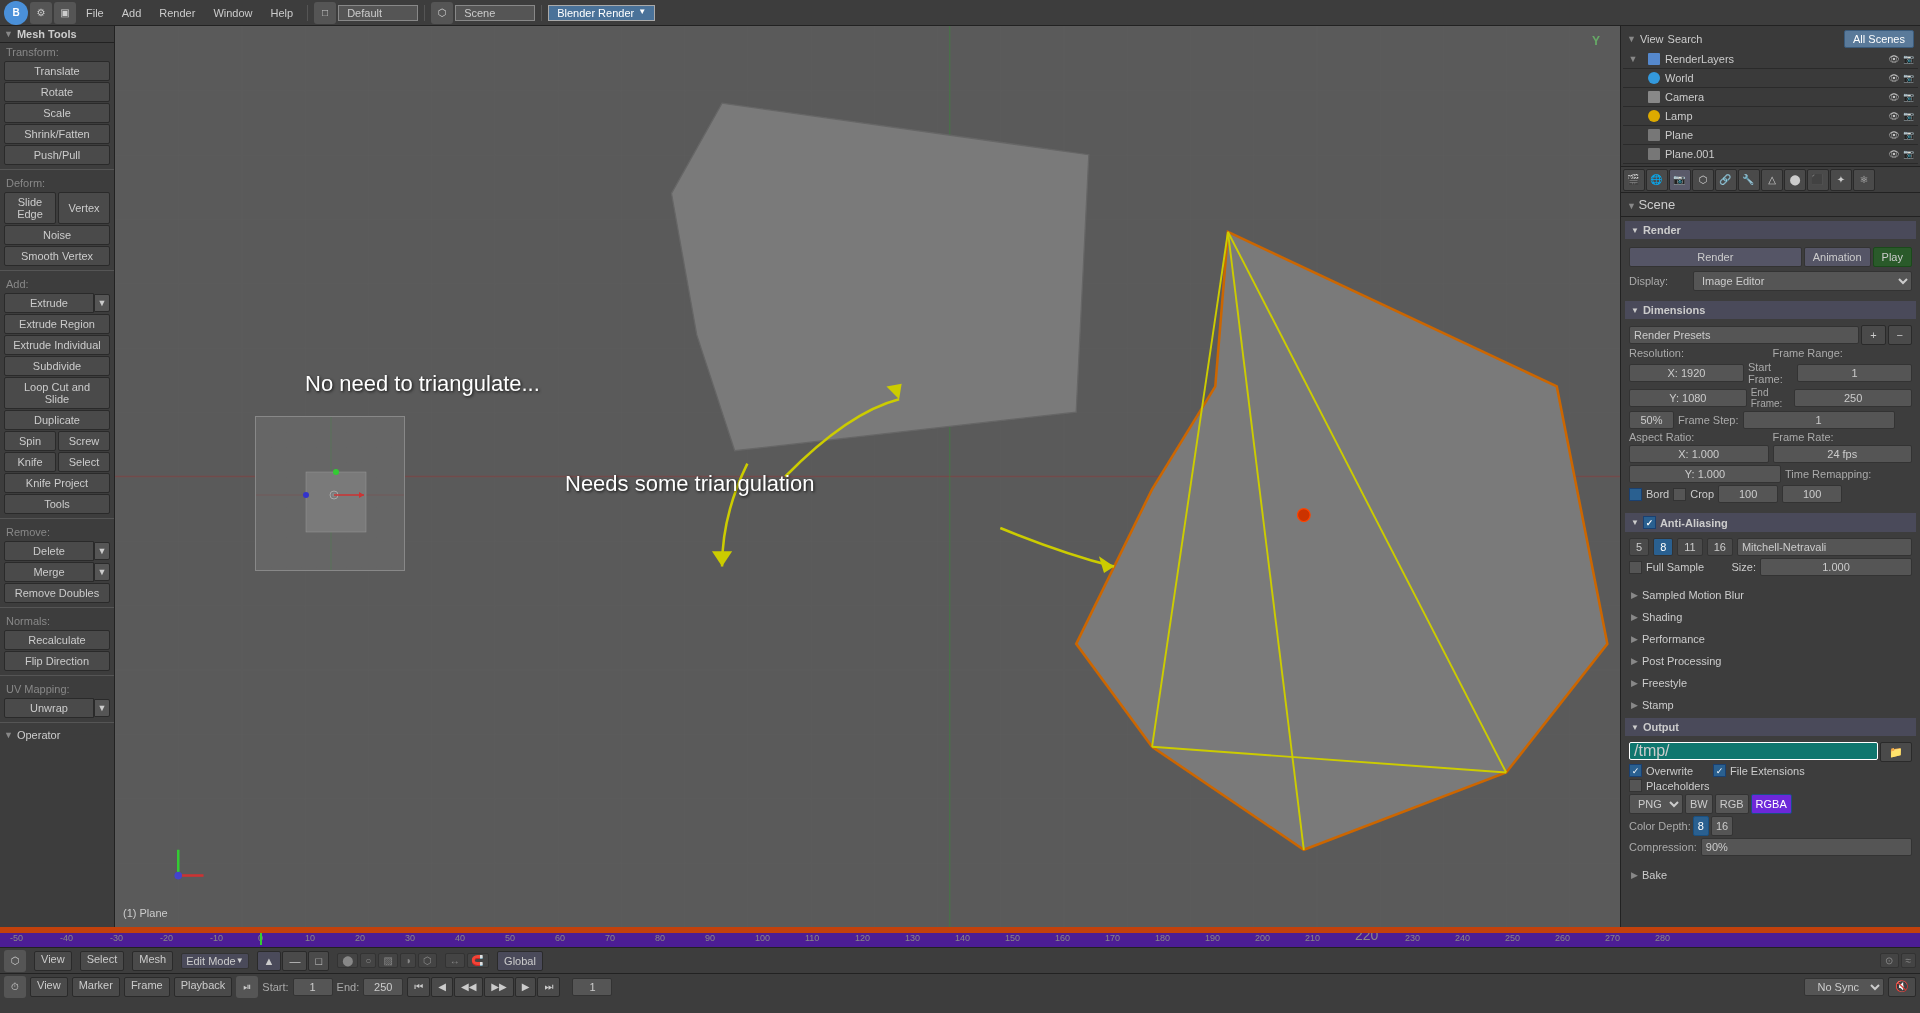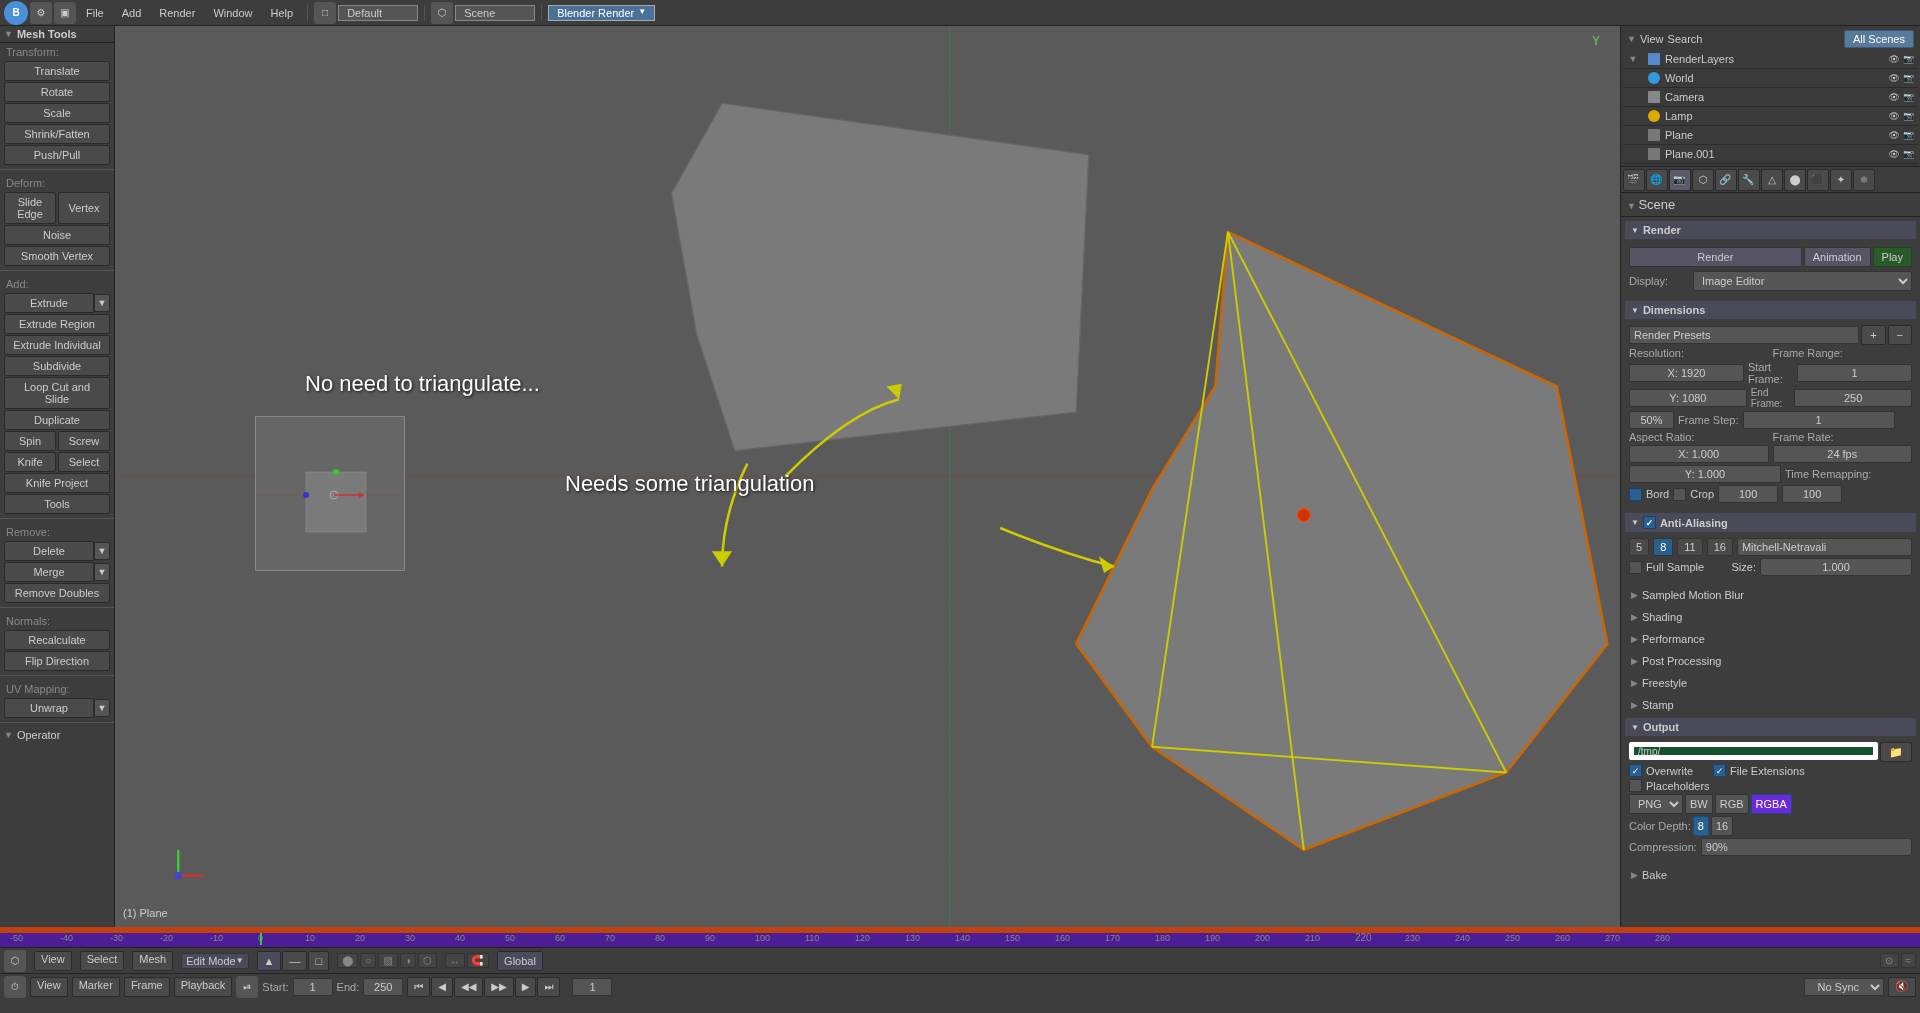--- a/index.html
+++ b/index.html
@@ -241,21 +241,21 @@
     .aa-btn.active { background: #2a6090; color: white; }
     .render-btn-main { background: #555566; border: 1px solid #333; color: #ccc; padding: 3px 12px; font-size: 11px; border-radius: 2px; cursor: pointer; flex: 1; }
     .render-btn-anim { background: #555566; border: 1px solid #333; color: #ccc; padding: 3px 8px; font-size: 11px; border-radius: 2px; cursor: pointer; }
     .render-btn-play { background: #2a5a2a; border: 1px solid #1a4a1a; color: #ccc; padding: 3px 8px; font-size: 11px; border-radius: 2px; cursor: pointer; }
 
     .checkbox-row { display: flex; align-items: center; gap: 4px; margin: 2px 0; }
     .cb { width: 13px; height: 13px; background: #2a6090; border: 1px solid #1a4070; display: inline-flex; align-items: center; justify-content: center; font-size: 9px; color: white; }
     .cb-unchecked { background: #555; border-color: #333; }
 
     .output-path-row { display: flex; gap: 2px; margin: 2px 0; }
-    .output-path-input { flex: 1; background: #14532d; border: 5px solid #ffffff; color: #ccc; padding: 1px 4px; font-size: 10px; height: 18px; border-radius: 2px; }
+    .output-path-input { flex: 1; background: #0f766e; border: 1px solid #ffffff; color: #ccc; padding: 1px 4px; font-size: 16px; height: 18px; border-radius: 2px; }
     .file-format-row { display: flex; gap: 2px; align-items: center; margin: 2px 0; }
     .file-format-select { background: #555; border: 1px solid #333; color: #ccc; padding: 1px 4px; font-size: 11px; height: 20px; border-radius: 2px; }
     .color-mode-btn { background: #555; border: 1px solid #333; color: #ccc; padding: 1px 4px; font-size: 11px; height: 20px; border-radius: 2px; cursor: pointer; }
     .color-mode-btn.active { background: #6d28d9; border-color: #1a5080; color: white; }
     .color-depth-row { display: flex; gap: 2px; align-items: center; margin: 2px 0; }
     .color-depth-btn { background: #555; border: 1px solid #333; color: #ccc; padding: 1px 4px; font-size: 11px; height: 20px; border-radius: 2px; cursor: pointer; }
     .color-depth-btn.active { background: #2a6090; border-color: #1a5080; color: white; }
 
     #bottom-controls {
       height: 26px;
@@ -873,21 +873,21 @@
     <span style="position:absolute; left:855px; bottom:2px; color:#888; font-size:9px;">120</span>
     <span style="position:absolute; left:905px; bottom:2px; color:#888; font-size:9px;">130</span>
     <span style="position:absolute; left:955px; bottom:2px; color:#888; font-size:9px;">140</span>
     <span style="position:absolute; left:1005px; bottom:2px; color:#888; font-size:9px;">150</span>
     <span style="position:absolute; left:1055px; bottom:2px; color:#888; font-size:9px;">160</span>
     <span style="position:absolute; left:1105px; bottom:2px; color:#888; font-size:9px;">170</span>
     <span style="position:absolute; left:1155px; bottom:2px; color:#888; font-size:9px;">180</span>
     <span style="position:absolute; left:1205px; bottom:2px; color:#888; font-size:9px;">190</span>
     <span style="position:absolute; left:1255px; bottom:2px; color:#888; font-size:9px;">200</span>
     <span style="position:absolute; left:1305px; bottom:2px; color:#888; font-size:9px;">210</span>
-    <span style="position:absolute; left:1355px; bottom:2px; color:#888; font-size:10px;">220</span>
+    <span style="position:absolute; left:1355px; bottom:2px; color:#888; font-size:14px;">220</span>
     <span style="position:absolute; left:1405px; bottom:2px; color:#888; font-size:9px;">230</span>
     <span style="position:absolute; left:1455px; bottom:2px; color:#888; font-size:9px;">240</span>
     <span style="position:absolute; left:1505px; bottom:2px; color:#888; font-size:9px;">250</span>
     <span style="position:absolute; left:1555px; bottom:2px; color:#888; font-size:9px;">260</span>
     <span style="position:absolute; left:1605px; bottom:2px; color:#888; font-size:9px;">270</span>
     <span style="position:absolute; left:1655px; bottom:2px; color:#888; font-size:9px;">280</span>
 
     <div style="position:absolute; left:260px; top:0; bottom:0; width:2px; background:#33cc33;"></div>
   </div>
 </div>

